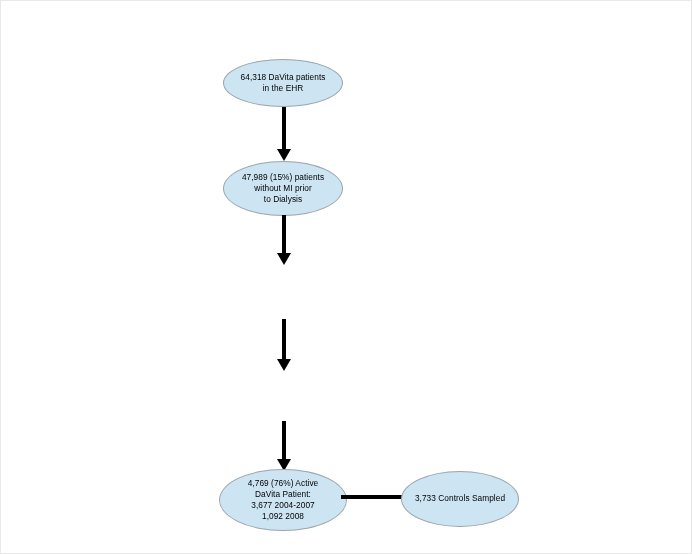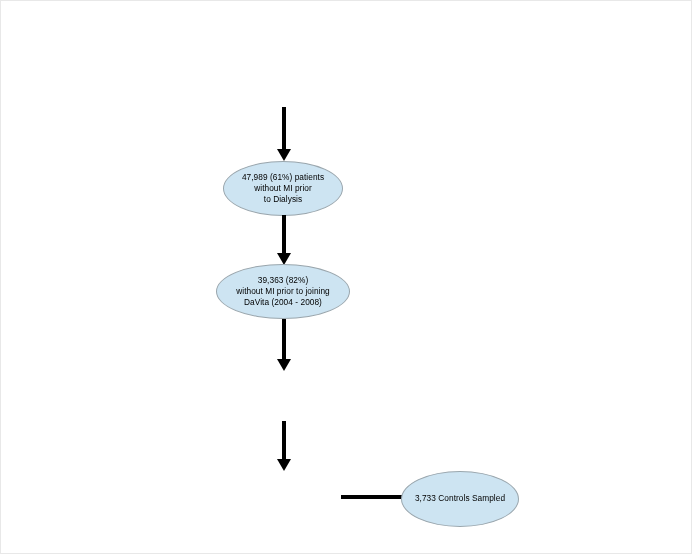--- a/index.html
+++ b/index.html
@@ -61,54 +61,59 @@
     border-left: 7px solid transparent;
     border-right: 7px solid transparent;
     border-top: 12px solid #000000;
   }
 </style>
 </head>
 <body>
 
 <div id="canvas">
 
+  <div class="node" style="left:222px; top:58px; width:120px; height:48px;">
+    <span class="node-label">64,318 DaVita patients
+in the EHR</span>
+  </div>
 
   <div class="connector-v" style="left:276px; top:106px; width:14px; height:54px;">
     <div class="arrow-shaft" style="left:5px; top:0; width:4px; height:42px;"></div>
     <div class="arrow-head" style="left:0; top:42px;"></div>
   </div>
 
   <div class="node" style="left:222px; top:160px; width:120px; height:55px;">
-    <span class="node-label">47,989 (61%) patients
+    <span class="node-label">47,989 (15%) patients
 without MI prior
 to Dialysis</span>
   </div>
 
   <div class="connector-v" style="left:276px; top:214px; width:14px; height:50px;">
     <div class="arrow-shaft" style="left:5px; top:0; width:4px; height:38px;"></div>
     <div class="arrow-head" style="left:0; top:38px;"></div>
   </div>
 
-  <div class="node" style="left:215px; top:263px; width:134px; height:55px;">
-    <span class="node-label">39,363 (82%)
-without MI prior to joining
-DaVita (2004 - 2008)</span>
-  </div>
 
   <div class="connector-v" style="left:276px; top:318px; width:14px; height:52px;">
     <div class="arrow-shaft" style="left:5px; top:0; width:4px; height:40px;"></div>
     <div class="arrow-head" style="left:0; top:40px;"></div>
   </div>
 
 
   <div class="connector-v" style="left:276px; top:420px; width:14px; height:50px;">
     <div class="arrow-shaft" style="left:5px; top:0; width:4px; height:38px;"></div>
     <div class="arrow-head" style="left:0; top:38px;"></div>
   </div>
 
+  <div class="node" style="left:218px; top:468px; width:128px; height:62px;">
+    <span class="node-label">4,769 (76%) Active
+DaVita Patient:
+3,677 2004-2007
+1,092 2008</span>
+  </div>
 
   <div class="connector-h" style="left:340px; top:494px; width:62px; height:4px;"></div>
 
   <div class="node" style="left:400px; top:470px; width:118px; height:56px;">
     <span class="node-label">3,733 Controls Sampled</span>
   </div>
 
 </div>
 
 </body></html>

